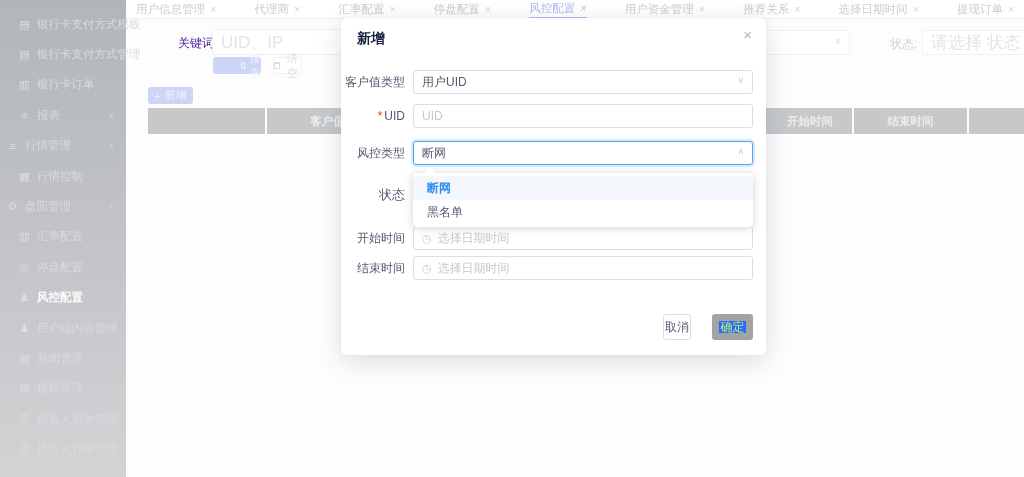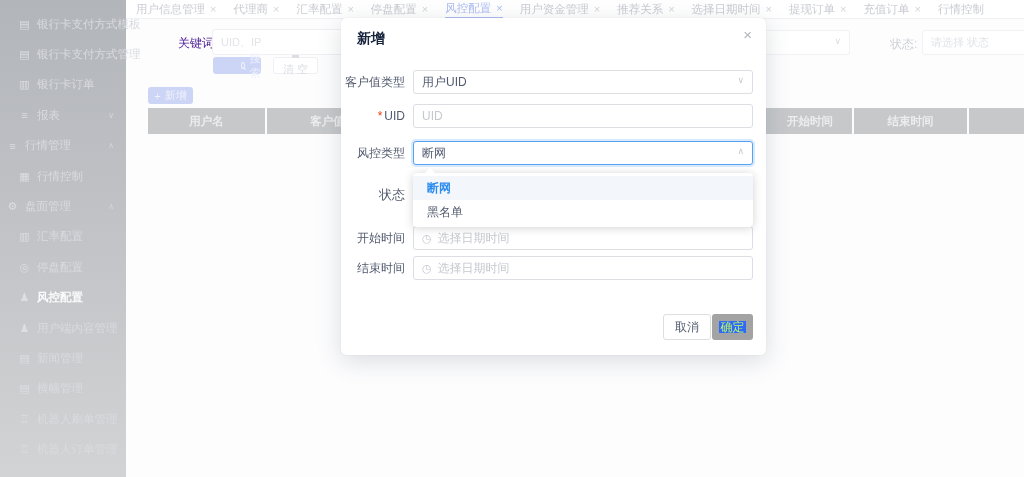--- a/index.html
+++ b/index.html
@@ -14,40 +14,40 @@
   .menu-item { position:relative; height:30.4px; display:flex; align-items:center; gap:6px;
     color:#d9dbdf; font-size:11.5px; white-space:nowrap; cursor:pointer; }
   .menu-item.lvl0 { padding-left:6px; }
   .menu-item.lvl1 { padding-left:18px; }
   .menu-item .micon { font-size:11px; width:13px; text-align:center; color:#dcdee2; flex:0 0 auto; }
   .menu-item.active { color:#fafbfc; font-weight:bold; }
   .menu-item .arrow { position:absolute; right:12px; font-size:8px; color:#d3d5d9; }
 
   
   .tabbar { position:absolute; left:126px; top:0; width:898px; height:19px; background:#fff;
-    border-bottom:1px solid #f0f1f5; display:flex; align-items:center; padding-left:10px; gap:17px;
+    border-bottom:1px solid #f0f1f5; display:flex; align-items:center; padding-left:10px; gap:38px;
     white-space:nowrap; z-index:1; }
   .tab { display:flex; align-items:center; gap:5px; font-size:11.5px; color:#c9ccd2; height:19px;
     cursor:pointer; }
   .tab .tclose { font-size:11px; color:#d4d6db; }
   .tab.active { color:#aebdf2; border-bottom:2px solid #aebdf2; }
   .tab.active .tclose { color:#aebdf2; }
 
   
   .content { position:absolute; left:126px; top:19px; width:898px; height:458px; background:#fdfdfe; z-index:1; }
   .kw-label { position:absolute; left:52px; top:16px; font-size:12px; color:#4c1d95; }
-  .fake-input { border:1px solid #eef0f4; border-radius:3px; background:#fff; display:flex; align-items:center;
-    padding-left:8px; font-size:11px; color:#e2e4e8; }
+  .fake-input { border:1px solid #eef0f4; border-radius:3px; background:#fff; display:flex; align-items:flex-end;
+    padding-left:8px; font-size:17px; color:#e2e4e8; }
   .kw-input { position:absolute; left:86px; top:10px; width:138px; height:26px; }
   .btn-dim-primary { position:absolute; background:#cdd5f6; color:#eff1fc; border:none; border-radius:3px;
     font-size:11px; display:flex; align-items:center; justify-content:center; gap:4px; cursor:pointer; }
   .btn-search { left:87px; top:38px; width:48px; height:17px;padding-left:28px; }
-  .btn-clear { position:absolute; left:147px; top:38px; width:45px; height:17px; background:#fff;
+  .btn-clear { position:absolute; left:147px; top:38px; width:29px; height:17px; background:#fff;
     border:1px solid #eef0f4; border-radius:3px; color:#dcdee3; font-size:11px;
-    display:flex; align-items:center; justify-content:center; gap:4px; cursor:pointer;flex-direction:column; }
+    display:flex; align-items:center; justify-content:center; gap:4px; cursor:pointer; }
   .btn-add { left:22px; top:68px; width:45px; height:17px; }
   .mag-icon { width:7px; height:7px; border:1.2px solid currentColor; border-radius:50%; position:relative; display:inline-block; }
   .mag-icon::after { content:""; position:absolute; width:3px; height:1.2px; background:currentColor;
     bottom:-1px; right:-2px; transform:rotate(45deg); }
   .trash-icon { width:7px; height:7px; border:1px solid currentColor; border-top:2px solid currentColor; display:inline-block; }
   .plus-glyph { font-size:11px; }
 
   .behind-select { position:absolute; border:1px solid #f0f2f6; border-radius:3px; background:#fff; }
   .bsel-left { left:584px; top:11px; width:140px; height:25px; }
   .behind-select .chev { position:absolute; right:8px; top:5px; font-size:9px; color:#d8dade; }
@@ -84,21 +84,21 @@
 
   .dropdown { position:absolute; left:72px; top:155px; width:340px; background:#fff; border-radius:4px;
     box-shadow:0 1px 10px rgba(0,0,0,.18); padding:3px 0; z-index:6; }
   .dropdown::before { content:""; position:absolute; left:12px; top:-5px; border:5px solid transparent;
     border-bottom-color:#fff; border-top:none; }
   .opt { height:24px; line-height:24px; padding-left:14px; font-size:12px; color:#515a6e; cursor:pointer; }
   .opt.selected { color:#2d8cf0; font-weight:bold; background:#f3f7fb; }
 
   .mfooter-btn { position:absolute; height:26px; border-radius:3px; font-size:12px;
     display:flex; align-items:center; justify-content:center; cursor:pointer; }
-  .btn-cancel { left:322px; top:296px; width:48px; background:#fff; border:1px solid #dcdee2; color:#515a6e; }
+  .btn-cancel { left:322px; top:296px; width:28px; background:#fff; border:1px solid #dcdee2; color:#515a6e; }
   .btn-confirm { left:371px; top:296px; width:41px; background:#2d6af7; border:7px solid #a3a3a3; color:#bef264; }
 </style>
 </head>
 <body>
 
 <div class="screen">
 
   <nav class="sidebar">
     <ul class="menu">
       <li class="menu-item lvl1">
@@ -235,21 +235,20 @@
 
     <div class="behind-select bsel-left">
       <span class="chev">∨</span>
     </div>
     <span class="status-label">状态:</span>
     <div class="behind-select status-select fake-input">
       <span>请选择 状态</span>
     </div>
 
     <div class="thead">
-      <div class="th" style="left:0;width:117px;">用户名</div>
       <div class="th-sep" style="left:117px;"></div>
       <div class="th" style="left:119px;width:144px;">客户值类型</div>
       <div class="th-sep" style="left:263px;"></div>
       <div class="th" style="left:620px;width:84px;">开始时间</div>
       <div class="th-sep" style="left:704px;"></div>
       <div class="th" style="left:706px;width:113px;">结束时间</div>
       <div class="th-sep" style="left:819px;"></div>
       <div class="th" style="left:821px;width:55px;"></div>
     </div>
   </div>

